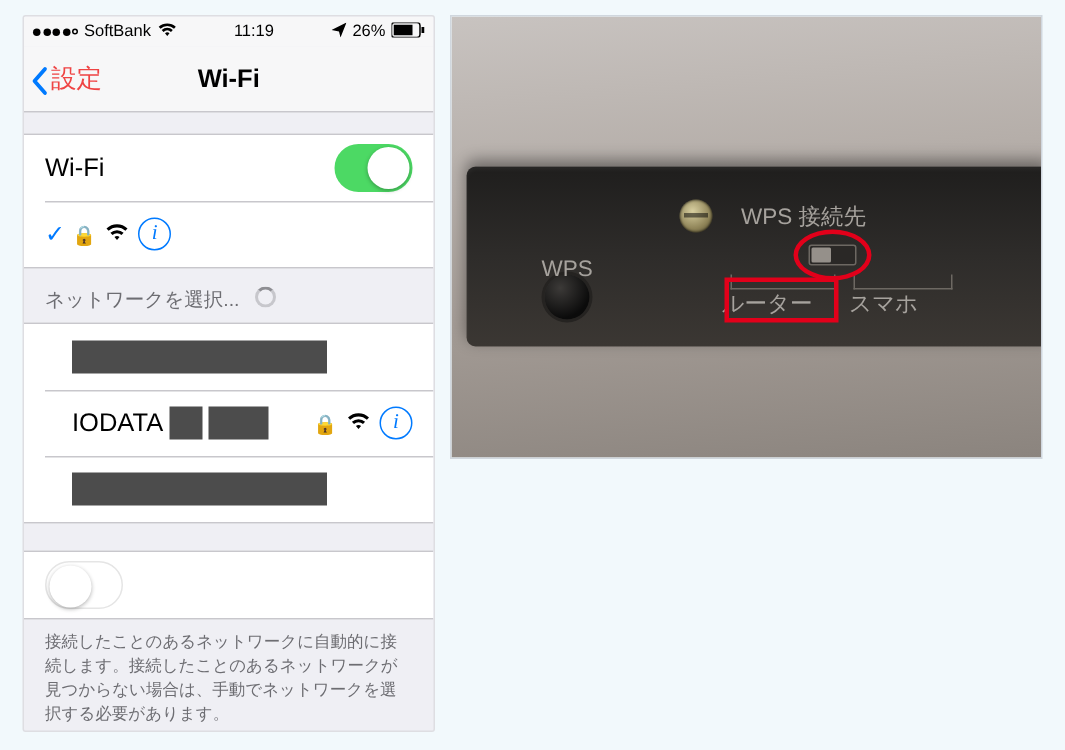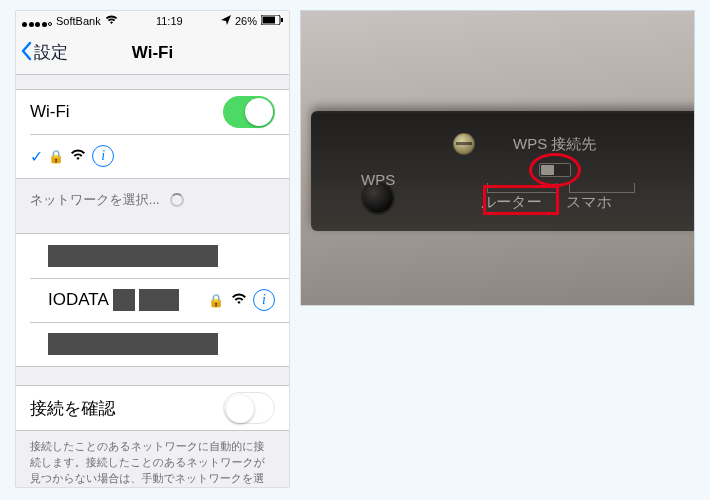--- a/index.html
+++ b/index.html
@@ -1,52 +1,52 @@
 <!DOCTYPE html>
 <html><head>
 <meta charset="utf-8">
 <style>
   *{box-sizing:border-box;margin:0;padding:0;font-family:-apple-system,"Helvetica Neue",Arial,sans-serif}
   html,body{width:710px;height:500px;background:#f2f9fc}
   #stage{position:relative;width:710px;height:500px;padding:10px 15px}
   
   #phone{position:absolute;left:15px;top:10px;width:275px;height:478px;background:#efeff4;border:1px solid #dedee2;border-radius:2px;overflow:hidden;font-size:14px;color:#000}
   .statusbar{height:20px;display:flex;align-items:center;justify-content:space-between;padding:0 6px;font-size:11px;background:#f7f7f8}
-  .sb-left,.sb-right{display:flex;align-items:flex-end;gap:4px}
+  .sb-left,.sb-right{display:flex;align-items:center;gap:4px}
   .dots{display:flex;gap:1.5px}
   .dot{width:5px;height:5px;border-radius:50%;background:#000}
   .dot.empty{background:transparent;border:1px solid #000;width:4px;height:4px}
   .navbar{height:44px;display:flex;align-items:center;border-bottom:1px solid #c8c7cc;background:#f7f7f8;position:relative}
-  .back{display:flex;align-items:flex-start;color:#0f172a;font-size:17px;padding-left:4px;gap:2px}
+  .back{display:flex;align-items:flex-end;color:#ef4444;font-size:17px;padding-left:4px;gap:2px}
   .back svg{stroke:#007aff}
   .title{position:absolute;left:0;right:0;text-align:center;font-size:17px;font-weight:600;pointer-events:none}
   .group{background:#fff;border-top:1px solid #c8c7cc;border-bottom:1px solid #c8c7cc;margin-top:18px}
   .row{height:44px;display:flex;align-items:center;padding:0 14px;position:relative}
   .row + .row:before{content:"";position:absolute;left:14px;right:0;top:0;height:1px;background:#c8c7cc}
   .row-label{flex:1;font-size:17px}
   .check{color:#007aff;font-size:16px;width:18px}
   .spacer-ck{width:18px}
   .right-icons{display:flex;align-items:center;gap:6px}
   .lock,.wifi{font-size:13px}
   .info{width:22px;height:22px;border:1.5px solid #007aff;border-radius:50%;display:flex;align-items:center;justify-content:center;color:#007aff;font-family:Georgia,serif;font-style:italic;font-size:14px;line-height:1}
   .toggle{width:52px;height:32px;border-radius:16px;position:relative}
   .toggle .knob{position:absolute;width:28px;height:28px;background:#fff;border-radius:50%;top:2px;box-shadow:0 1px 3px rgba(0,0,0,.3)}
   .toggle.on{background:#4cd964}.toggle.on .knob{right:2px}
   .toggle.off{background:#fff;border:1.5px solid #e5e5e5}.toggle.off .knob{left:2px}
-  .hdr{font-size:13px;color:#6d6d72;padding:12px 14px 6px 14px;display:flex;align-items:center;gap:10px}
+  .hdr{font-size:13px;color:#6d6d72;padding:12px 14px 6px 14px;display:flex;align-items:flex-start;gap:10px}
   .spinner{width:14px;height:14px;border:2px solid #c7c7cc;border-top-color:#8e8e93;border-radius:50%;display:inline-block}
   .redact{background:#4c4c4c;height:22px}
   .foot{font-size:11px;color:#6d6d72;padding:8px 14px 0 14px;line-height:1.45}
   
   #photo{position:absolute;left:300px;top:10px;width:395px;height:296px;border:1px solid #d0d7de;overflow:hidden}
   #photo .wall{position:absolute;inset:0;background:linear-gradient(175deg,#c8c3c0 0%,#b5aea9 35%,#a59d97 60%,#8b847e 100%)}
   #photo .router{position:absolute;left:10px;top:100px;right:-5px;height:120px;background:linear-gradient(180deg,#1f1e1d 0%,#2e2c2a 50%,#3b3733 100%);border-radius:6px 0 0 6px;box-shadow:0 -4px 10px rgba(0,0,0,.4), inset 0 2px 3px rgba(255,255,255,.05)}
   .r-txt{position:absolute;color:#a6a29d;font-size:15px;font-family:Arial,sans-serif;white-space:nowrap}
   .wps-lbl{left:60px;top:160px}
-  .wps-dst{left:212px;top:124px}
+  .wps-dst{left:193px;top:124px}
   .rt-lbl{left:180px;top:182px}
   .sp-lbl{left:265px;top:182px}
   .r-btn{position:absolute;left:62px;top:172px;width:30px;height:30px;border-radius:50%;background:radial-gradient(circle at 35% 30%,#3c3a38,#0b0b0b 70%);box-shadow:0 0 0 2px #252321}
   .screw{position:absolute;left:152px;top:122px;width:22px;height:22px;border-radius:50%;background:radial-gradient(circle at 40% 35%,#d8cfa0,#8f8458 60%,#524b2e);box-shadow:inset 0 0 2px #000}
   .screw:after{content:"";position:absolute;left:3px;right:3px;top:9px;height:3px;background:rgba(0,0,0,.5)}
   .switch{position:absolute;left:238px;top:152px;width:32px;height:14px;border:1px solid #6d6862;border-radius:2px;background:#2a2826}
   .switch:after{content:"";position:absolute;left:1px;top:1px;width:13px;height:10px;background:#95908a;border-radius:1px}
   .bracket{position:absolute;border:1px solid #6d6862;border-top:none;height:10px}
   .br1{left:186px;top:172px;width:70px}
   .br2{left:268px;top:172px;width:66px}
@@ -120,21 +120,21 @@
           <span class="info">i</span>
         </span>
       </div>
     </div>
 
     <div class="hdr">
       <span>ネットワークを選択...</span>
       <span class="spinner"></span>
     </div>
 
-    <div class="group" style="margin-top:18px">
+    <div class="group" style="margin-top:0">
       <div class="row">
         <span class="spacer-ck"></span>
         <span class="redact" style="flex:0 0 170px"></span>
       </div>
       <div class="row">
         <span class="spacer-ck"></span>
         <span class="row-label" style="display:flex;align-items:center;gap:4px">
           <span>IODATA</span>
           <span class="redact" style="width:22px"></span>
           <span class="redact" style="width:40px"></span>
@@ -148,21 +148,20 @@
         </span>
       </div>
       <div class="row">
         <span class="spacer-ck"></span>
         <span class="redact" style="flex:0 0 170px"></span>
       </div>
     </div>
 
     <div class="group">
       <div class="row">
-        <span class="row-label">接続を確認</span>
         <span class="toggle off">
             <span class="knob"></span>
           </span>
       </div>
     </div>
     <div class="foot">接続したことのあるネットワークに自動的に接続します。接続したことのあるネットワークが見つからない場合は、手動でネットワークを選択する必要があります。</div>
   </div>
 
   <div id="photo">
     <div class="wall"></div>

